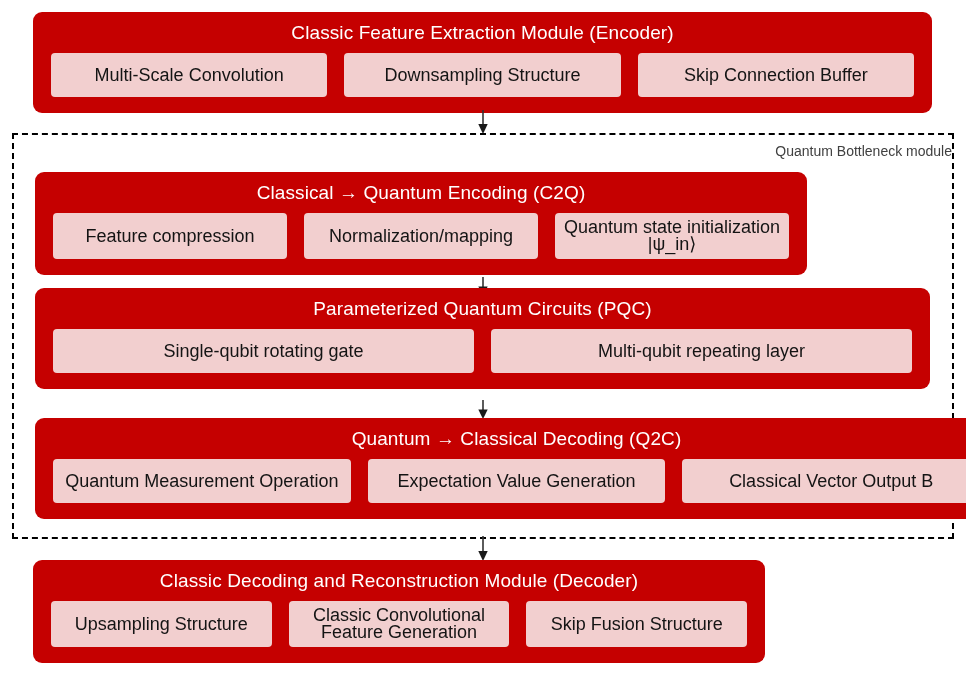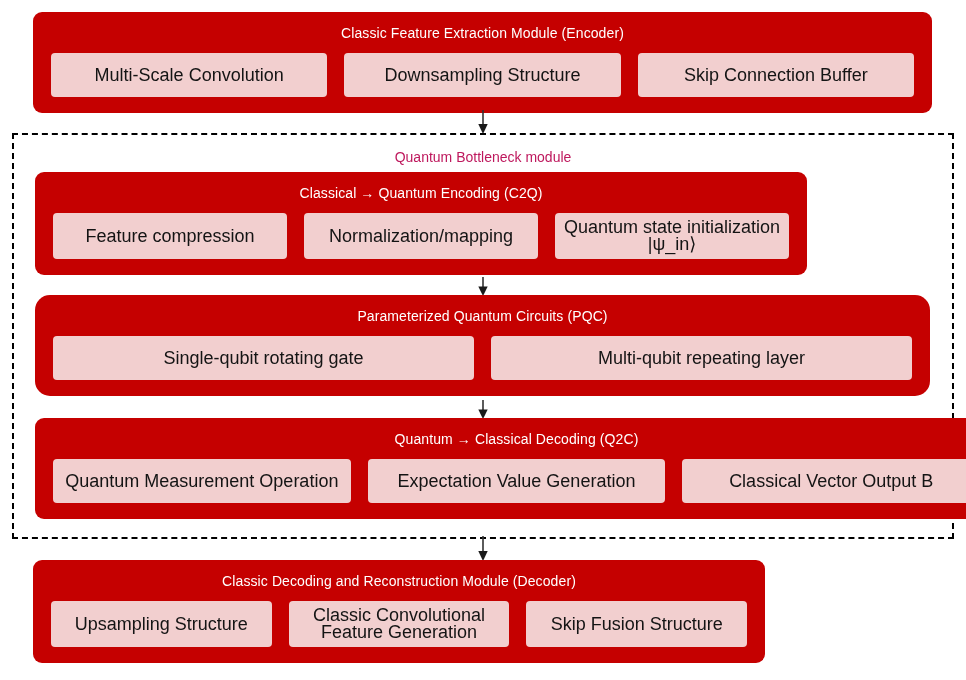--- a/index.html
+++ b/index.html
@@ -26,21 +26,21 @@
   
   .module {
     position: absolute;
     background: #c50000;
     border-radius: 9px;
     box-sizing: border-box;
     padding: 12px 18px 16px 18px;
   }
   .module-title {
     color: #ffffff;
-    font-size: 14px;
+    font-size: 19px;
     line-height: 18px;
     text-align: center;
     margin: 0 0 11px 0;
     white-space: nowrap;
     letter-spacing: 0.1px;
   }
   .module-row {
     display: flex;
     flex-direction: row;
     gap: 17px;
@@ -66,40 +66,40 @@
   .dashed-group {
     position: absolute;
     border: 2px dashed #000000;
     background: transparent;
     box-sizing: border-box;
   }
   .group-label {
     position: absolute;
     left: 0;
     right: 0;
-    top: 13px;
-    text-align: center;
+    top: 7px;
+    text-align: right;
     font-size: 14px;
     line-height: 18px;
-    color: #be185d;
+    color: #404040;
     white-space: nowrap;
   }
 
   
   .arrow {
     position: absolute;
     width: 14px;
   }
   .arrow svg { display: block; }
 
   
   #encoder-module   { left: 33px;  top: 12px;  width: 899px; }
   #bottleneck-group { left: 12px;  top: 133px; width: 942px; height: 406px; }
   #c2q-module       { left: 35px;  top: 172px; width: 772px; }
-  #pqc-module       { left: 35px;  top: 295px; width: 895px; border-radius: 15px; }
+  #pqc-module       { left: 35px;  top: 288px; width: 895px; }
   #q2c-module       { left: 35px;  top: 418px; width: 963px; }
   #decoder-module   { left: 33px;  top: 560px; width: 732px; }
 
   #arrow-encoder-to-bottleneck { left: 476px; top: 110px; }
   #arrow-c2q-to-pqc            { left: 476px; top: 277px; }
   #arrow-pqc-to-q2c            { left: 476px; top: 400px; }
   #arrow-bottleneck-to-decoder { left: 476px; top: 536px; }
 </style>
 </head>
 <body>

